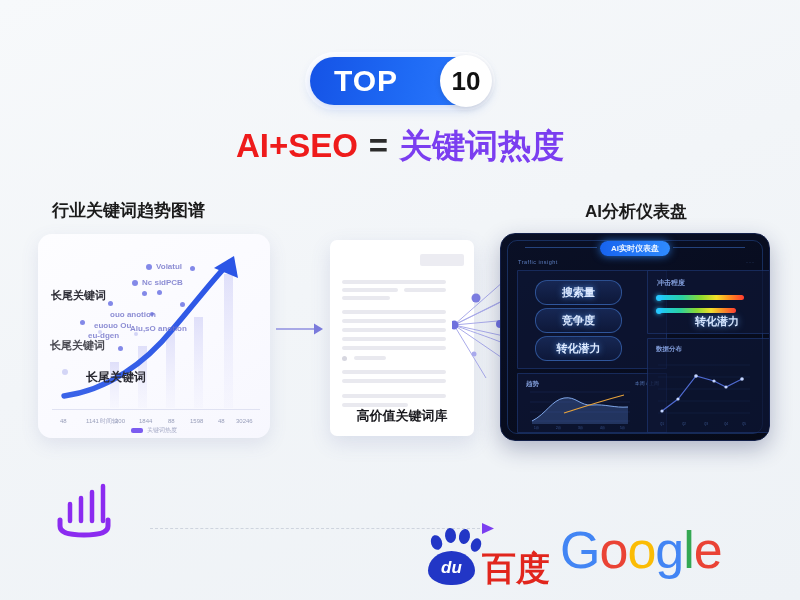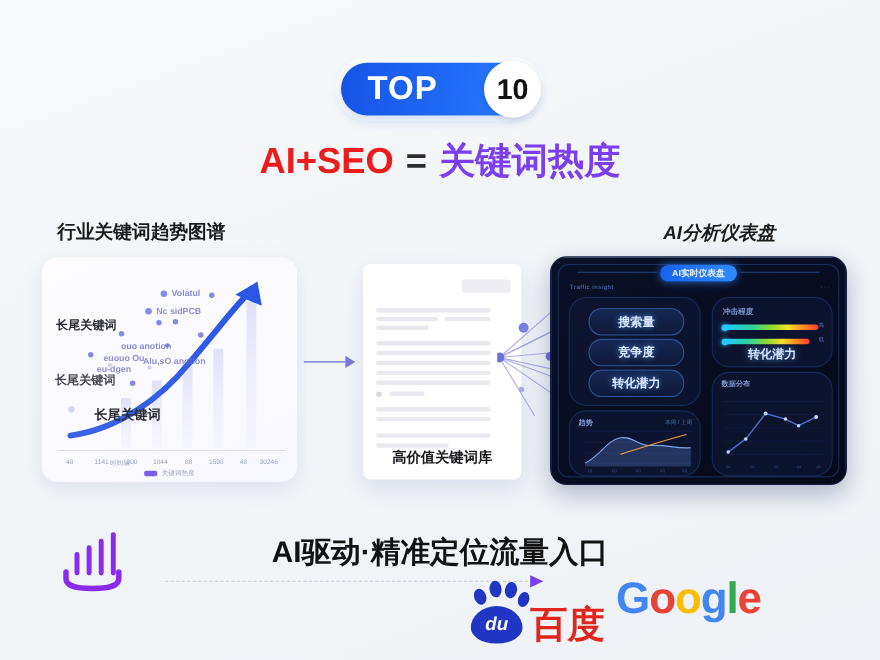--- a/index.html
+++ b/index.html
@@ -35,21 +35,21 @@
     position:absolute;left:0;right:0;top:129px;text-align:center;
     font-size:33px;font-weight:bold;line-height:1;white-space:nowrap;
   }
   #headline .red{color:#ee1b1b;letter-spacing:0px;text-align:right;}
   #headline .eq{color:#2b2b2b;margin:0 11px;}
   #headline .pur{color:#7b3ef0;}
 
   
   .caption{position:absolute;font-size:17px;font-weight:bold;color:#1b1b1b;}
   #caption-left{left:52px;top:199px;}
-  #caption-right{left:603px;top:200px;font-style:italic;}
+  #caption-right{left:585px;top:200px;}
 
   
   #trend-card{
     position:absolute;left:38px;top:234px;width:232px;height:204px;
     background:linear-gradient(150deg,#fdfdff 0%,#fafaff 60%,#f7f7fe 100%);
     border-radius:14px;box-shadow:0 6px 18px rgba(90,100,160,.13);
     overflow:hidden;
   }
   #trend-card .inner{position:absolute;inset:0;}
   .tl{position:absolute;color:#2a2a33;font-weight:bold;white-space:nowrap;}
@@ -102,21 +102,21 @@
     background:linear-gradient(90deg,#1763ee,#2f8bff);
     color:#eaf3ff;font-size:8px;font-weight:bold;white-space:nowrap;
     box-shadow:0 0 9px rgba(47,139,255,.75);filter:blur(.25px);
   }
   #dash-headline-l,#dash-headline-r{position:absolute;top:13px;height:1px;background:rgba(70,130,235,.45);}
   #dash-headline-l{left:24px;width:72px;}
   #dash-headline-r{right:24px;width:72px;}
   #dash-sub{position:absolute;left:17px;top:25px;font-size:5.5px;color:#5d7ec0;filter:blur(.4px);letter-spacing:.5px;}
   #dash-dots{position:absolute;right:14px;top:25px;font-size:6px;color:#44639f;letter-spacing:1px;}
 
-  .panel{position:absolute;background:rgba(14,22,52,.72);border:1px solid rgba(45,85,175,.35);border-radius:16px;}
+  .panel{position:absolute;background:rgba(14,22,52,.72);border:1px solid rgba(45,85,175,.35);border-radius:1px;padding-left:30px;}
   #panel-pills{left:16px;top:36px;width:118px;height:97px;}
   .pill{
     position:absolute;left:17px;width:85px;height:23px;border-radius:12px;
     background:linear-gradient(180deg,rgba(24,40,86,.95),rgba(14,24,58,.95));
     border:1px solid rgba(70,125,215,.55);
     display:flex;align-items:center;justify-content:center;
     color:#dce9ff;font-size:11px;font-weight:bold;
     text-shadow:0 0 6px rgba(90,160,255,.8);
   }
   #panel-gauge{left:146px;top:36px;width:108px;height:62px;}
@@ -145,21 +145,21 @@
 
   #baidu{position:absolute;left:425px;top:527px;width:150px;height:56px;}
   #baidu .paw{position:absolute;background:#2236c6;border-radius:50%;}
   #baidu .bear{position:absolute;left:3px;top:24px;width:47px;height:34px;
                background:#2236c6;border-radius:50% 50% 48% 48%/58% 58% 42% 42%;}
   #baidu .du{position:absolute;left:3px;top:24px;width:47px;height:34px;
              display:flex;align-items:center;justify-content:center;
              color:#fff;font-size:17px;font-weight:bold;font-style:italic;}
   #baidu-cn{position:absolute;left:57px;top:24px;color:#e1261d;font-size:34px;font-weight:bold;line-height:34px;white-space:nowrap;}
 
-  #google{position:absolute;left:560px;top:524px;font-size:40px;font-weight:bold;
+  #google{position:absolute;left:560px;top:524px;font-size:52px;font-weight:normal;
           letter-spacing:-1px;line-height:1;white-space:nowrap;}
   #google .b{color:#4285f4;}
   #google .r{color:#ea4335;}
   #google .y{color:#fbbc05;}
   #google .g{color:#34a853;}
 </style>
 </head>
 <body>
 
 <div class="stage">
@@ -368,21 +368,20 @@
   <svg id="podium-icon" viewBox="0 0 72 62">
     <g fill="none" stroke="#8b2bf0" stroke-width="4.5" stroke-linecap="round">
       <line x1="22" y1="24" x2="22" y2="41"></line>
       <line x1="33" y1="18" x2="33" y2="41"></line>
       <line x1="44" y1="12" x2="44" y2="41"></line>
       <line x1="55" y1="6" x2="55" y2="41"></line>
       <path d="M12,40 L12,46 C12,52 18,55 36,55 C54,55 60,52 60,46 L60,40" stroke-width="5"></path>
     </g>
   </svg>
 
-  <div id="bottom-title">AI驱动·精准定位流量入口</div>
 
   <div id="dash-rule"></div>
   <svg id="rule-arrow" viewBox="0 0 16 13">
     <path d="M2,1 L14,6.5 L2,12 Z" fill="#7b3ef0"></path>
   </svg>
 
   <div id="baidu">
     <span class="paw" style="left:6px;top:8px;width:11px;height:15px;transform:rotate(-18deg);"></span>
     <span class="paw" style="left:20px;top:1px;width:11px;height:15px;transform:rotate(-6deg);"></span>
     <span class="paw" style="left:34px;top:2px;width:11px;height:15px;transform:rotate(9deg);"></span>

